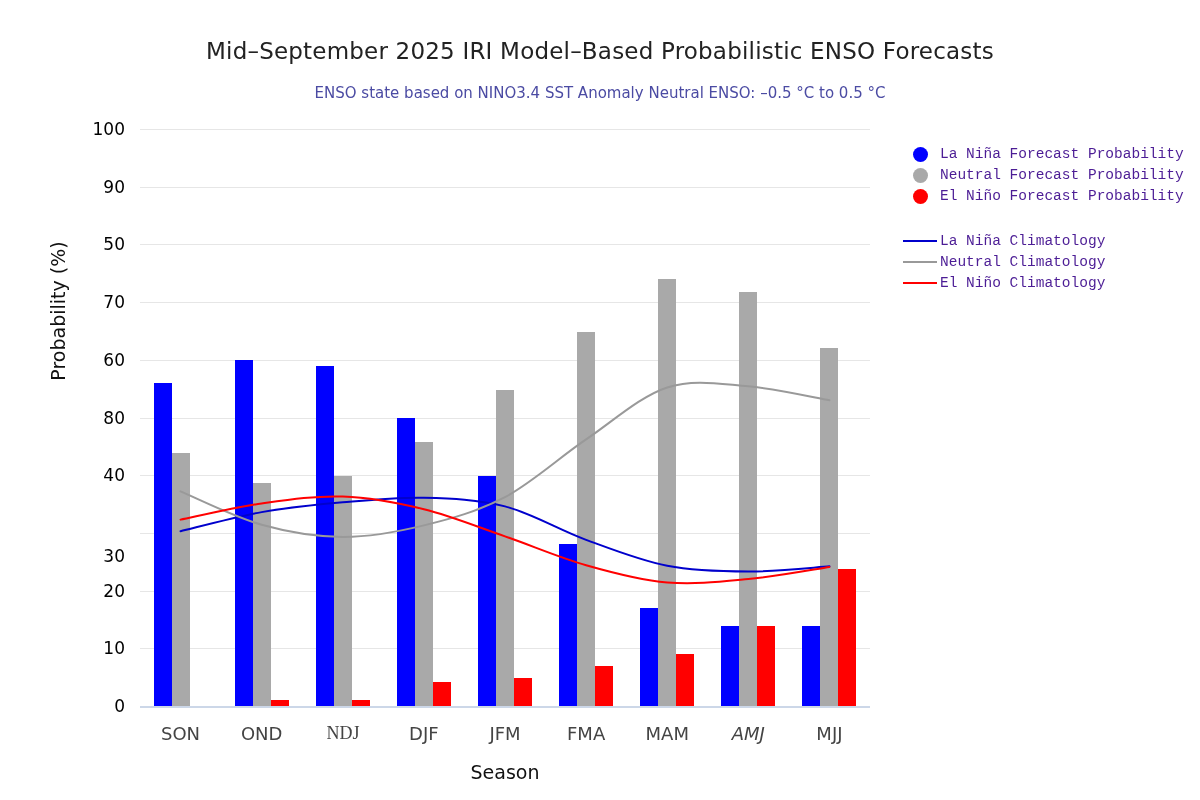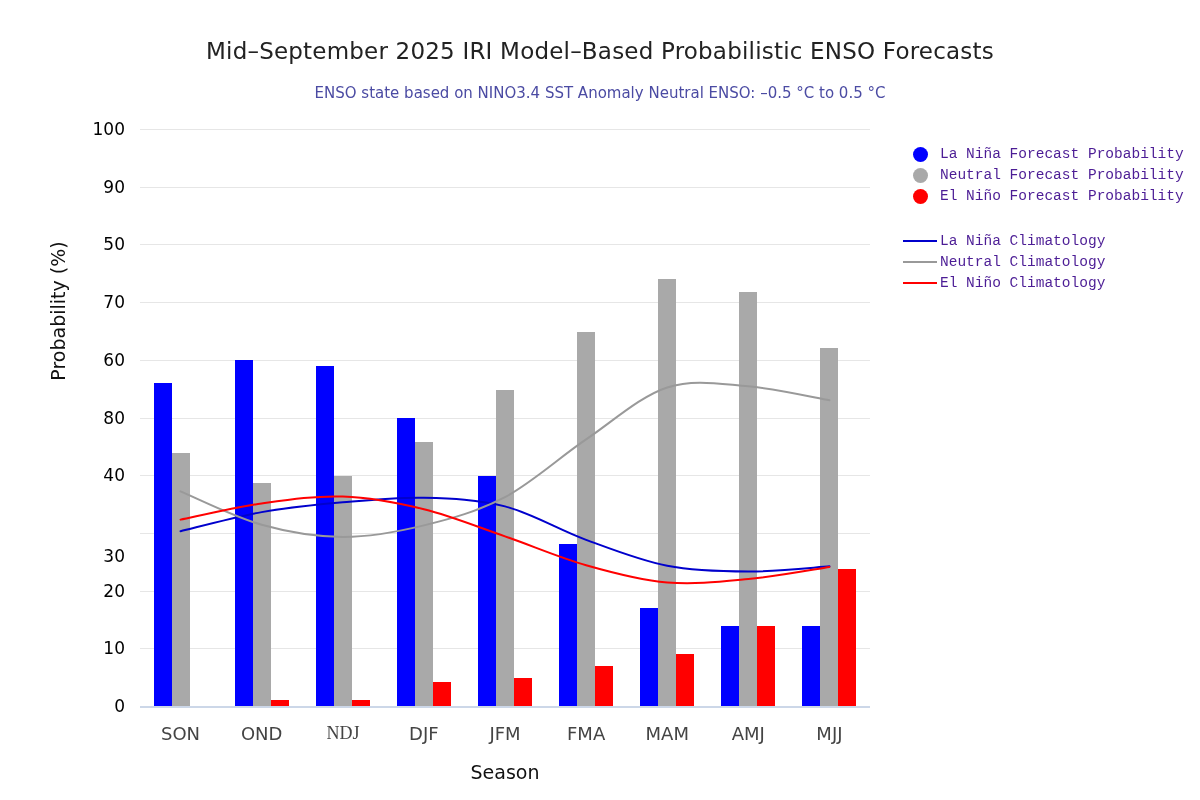--- a/index.html
+++ b/index.html
@@ -258,21 +258,21 @@
 
   <div id="baseline"></div>
   <div id="x-tick-labels">
       <div class="x-tick-label" style="left: 40.5556px;">SON</div>
       <div class="x-tick-label" style="left: 121.667px;">OND</div>
       <div class="x-tick-label" style="left: 203px; font-family: Liberation Serif, serif;">NDJ</div>
       <div class="x-tick-label" style="left: 283.889px;">DJF</div>
       <div class="x-tick-label" style="left: 365px;">JFM</div>
       <div class="x-tick-label" style="left: 446.111px;">FMA</div>
       <div class="x-tick-label" style="left: 527.222px;">MAM</div>
-      <div class="x-tick-label" style="left: 608.333px;">AMJ</div>
+      <div class="x-tick-label" style="left: 608.333px; font-style: italic;">AMJ</div>
       <div class="x-tick-label" style="left: 689.444px;">MJJ</div>
     </div>
 
   <div id="legend">
       <div class="legend-row">
         <span class="legend-swatch">
           <span class="legend-dot" style="background: rgb(0, 0, 255);"></span>
         </span>
         <span class="legend-text">La Niña Forecast Probability</span>
       </div>

